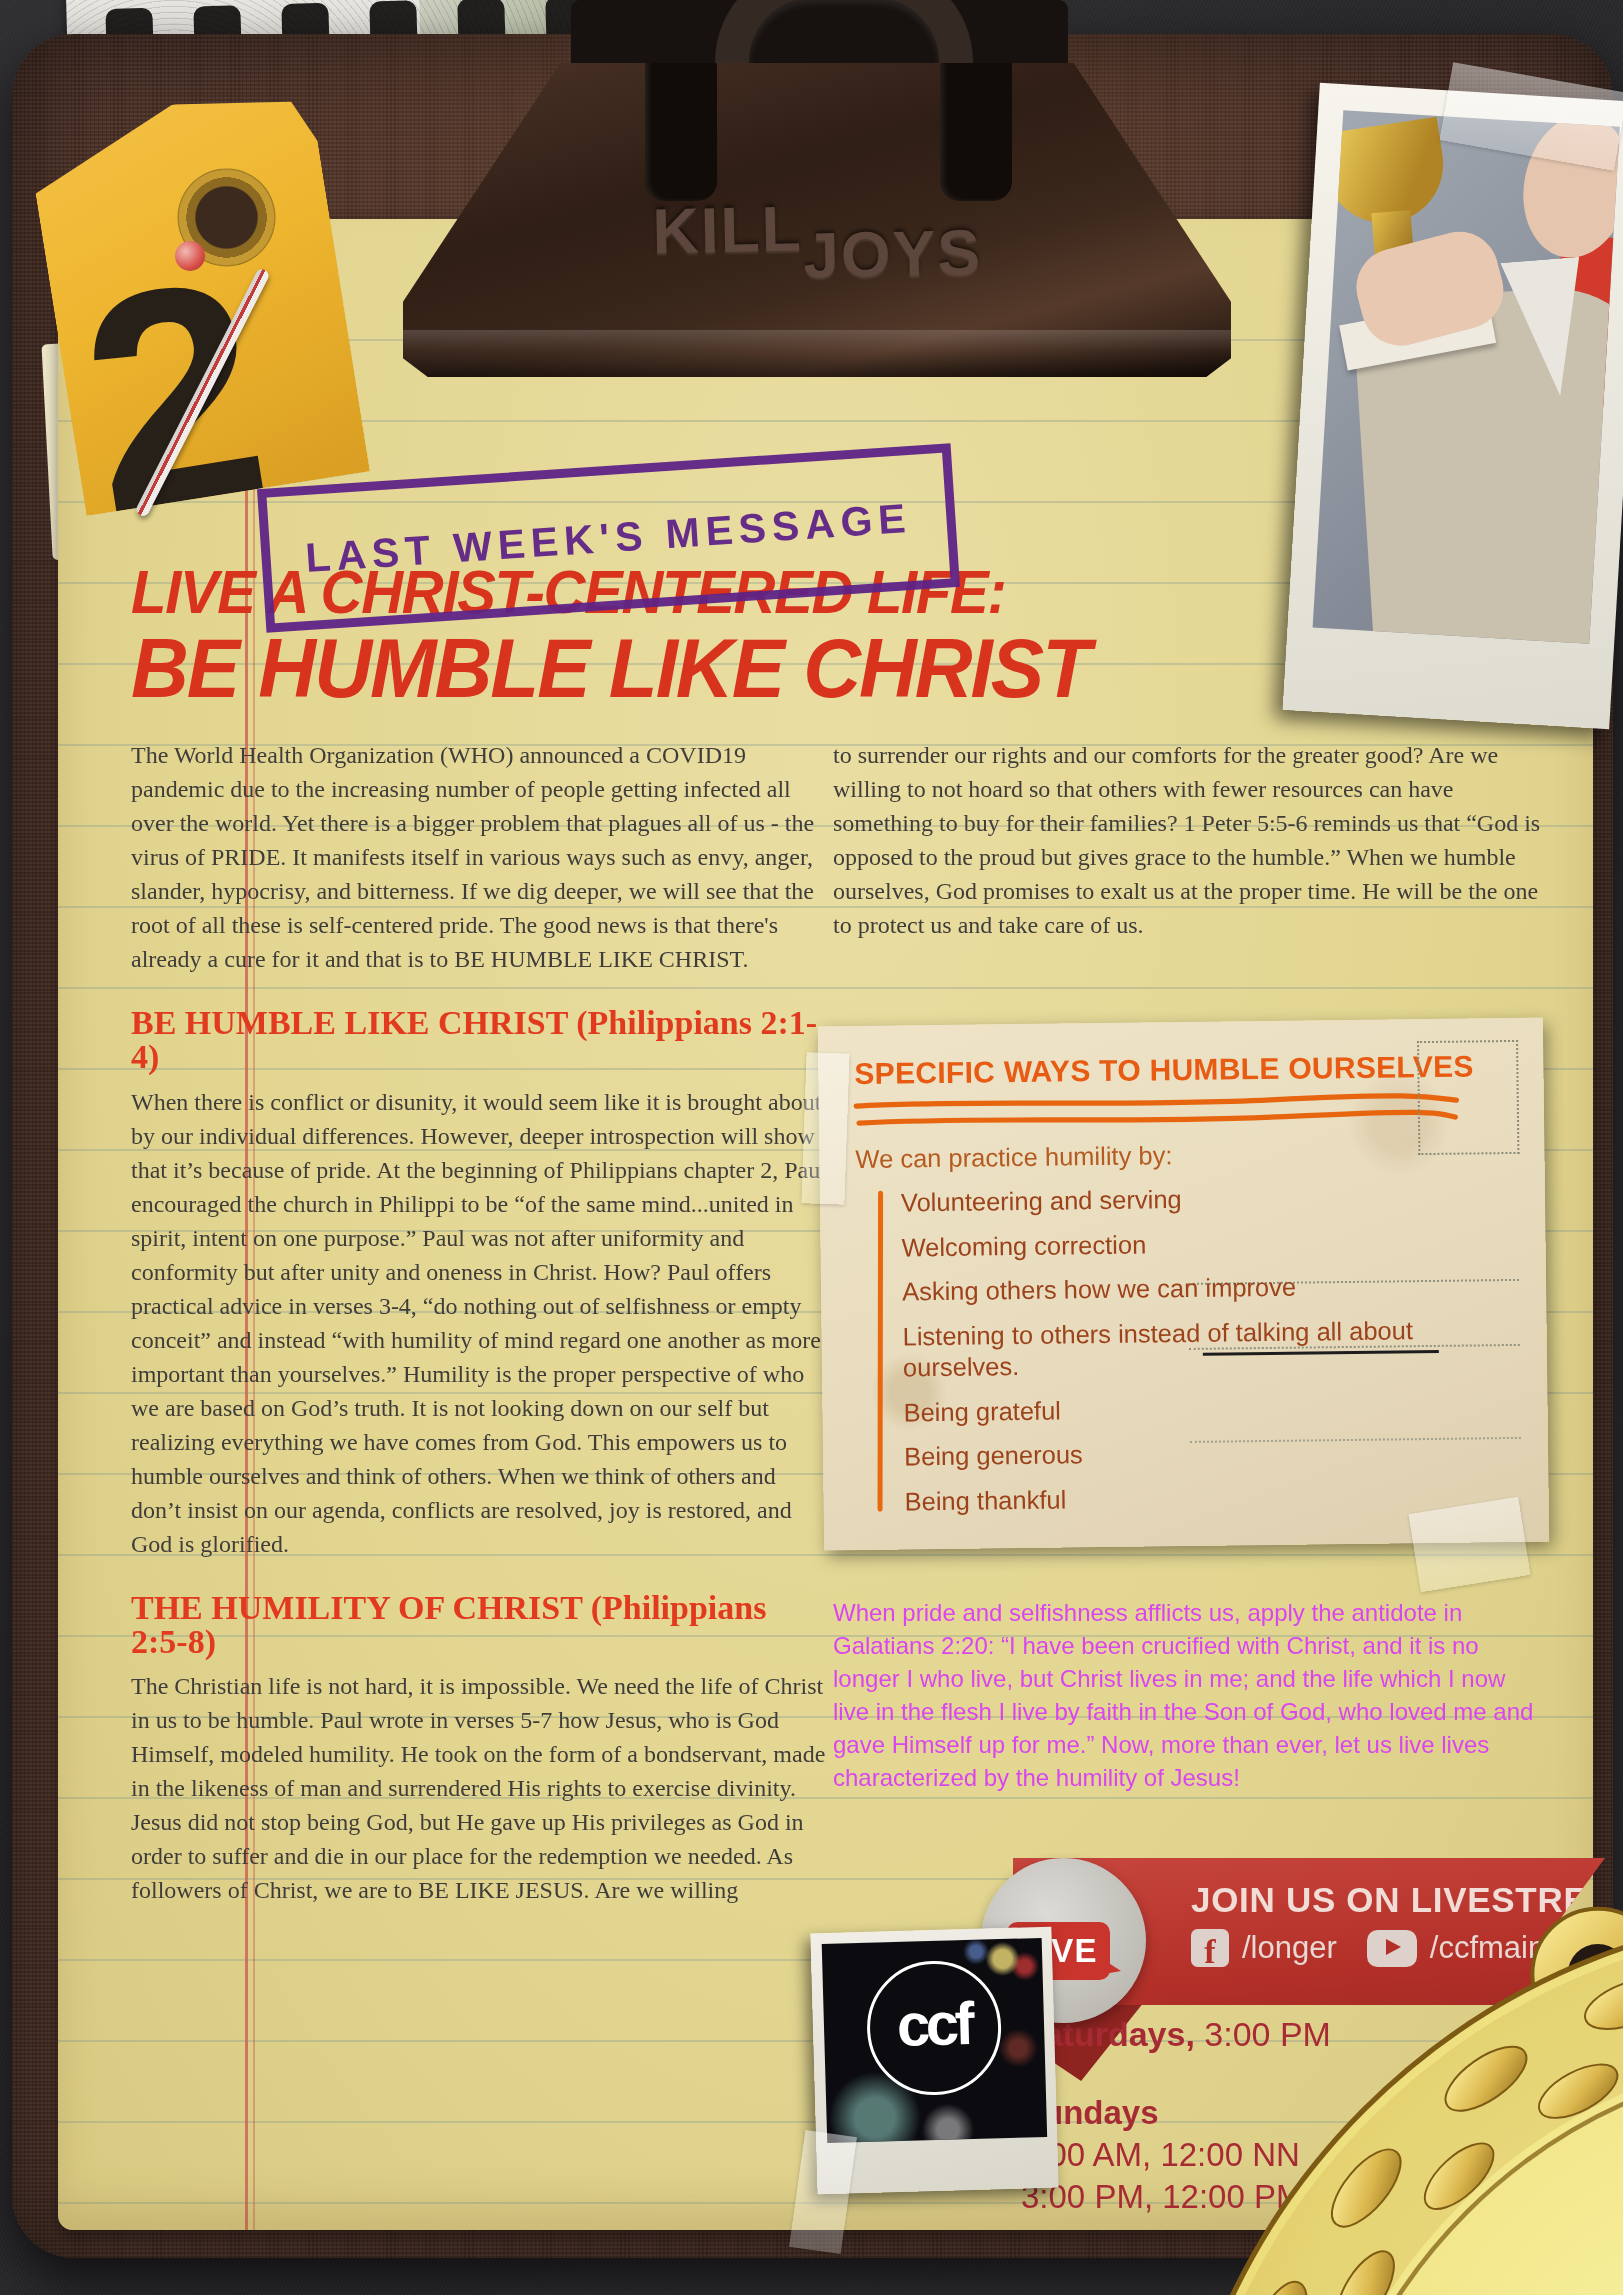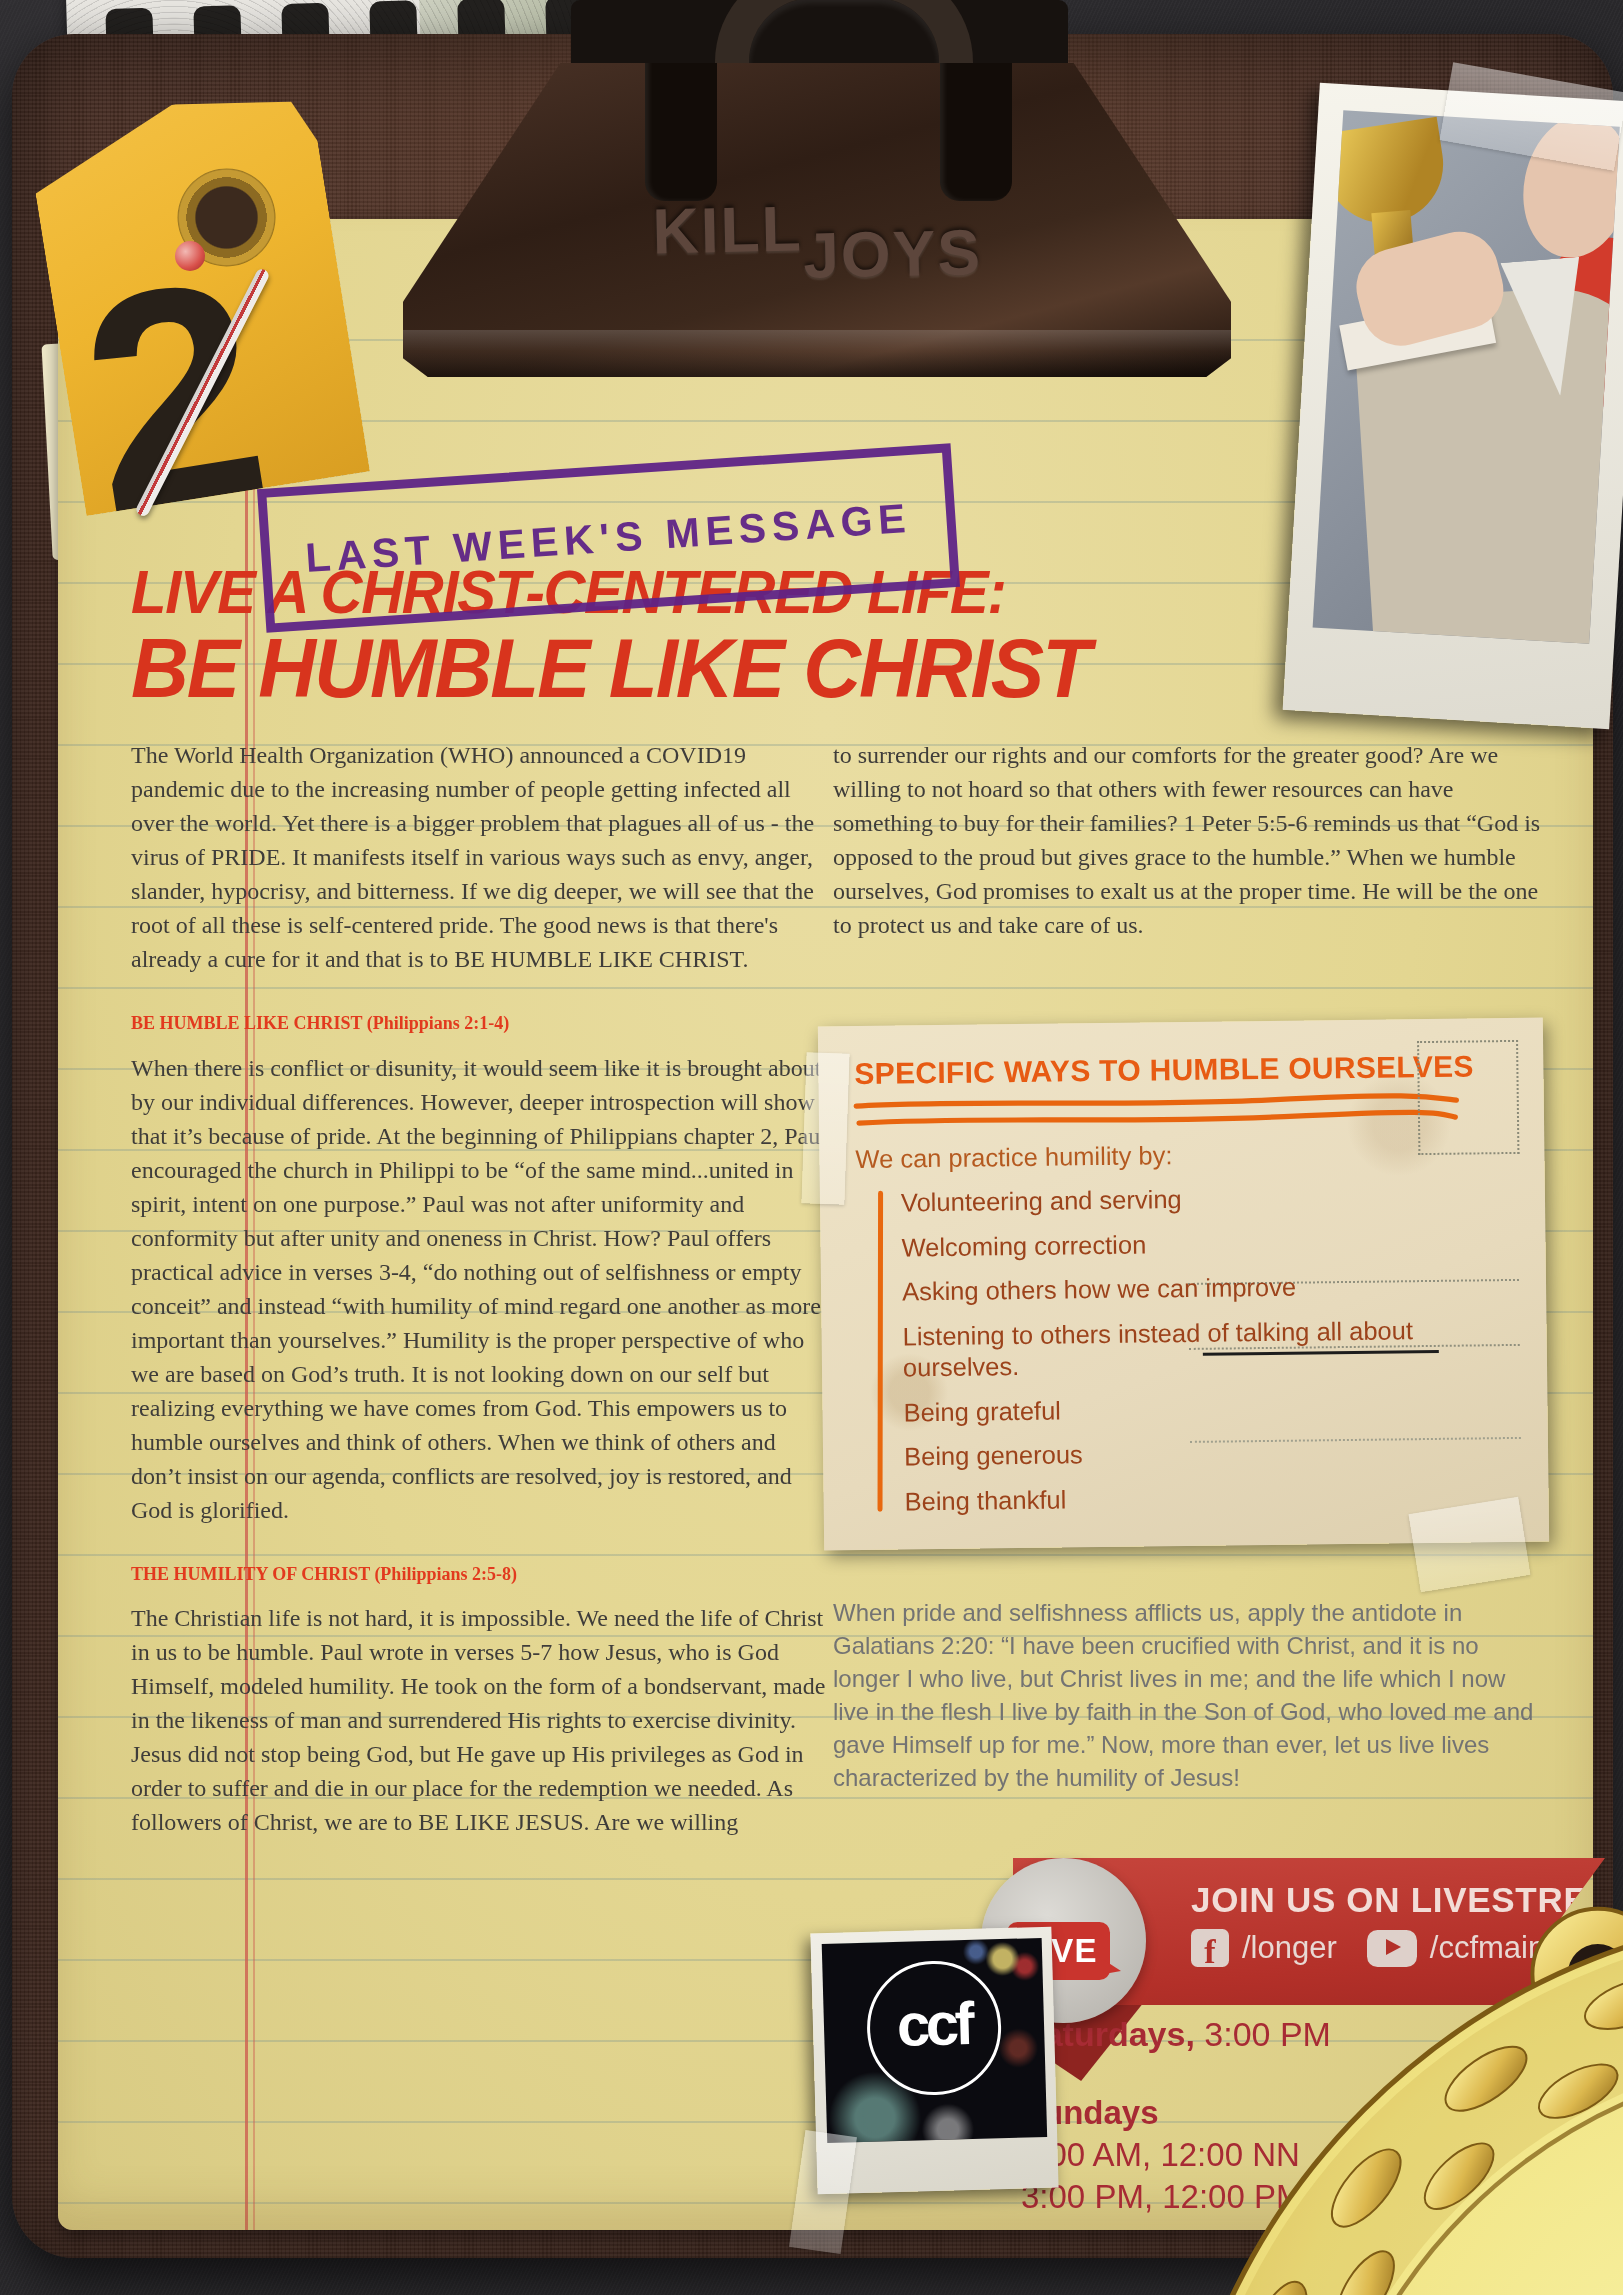--- a/index.html
+++ b/index.html
@@ -114,24 +114,24 @@
   
   #title1{left:131px;top:558px;z-index:4;font-size:58px;font-weight:bold;font-style:italic;
       color:#d8341d;letter-spacing:-1.3px;transform:scaleY(1.05);}
   #title2{left:131px;top:623px;z-index:4;font-size:80px;font-weight:bold;font-style:italic;
       color:#d8341d;letter-spacing:-2px;transform:scaleY(1.04);}
 
   
   .col{z-index:4;color:#3f3d3a;font-size:24px;line-height:34px;font-family:Liberation Serif, serif;}
   #col-left{left:131px;top:738px;width:697px;}
   #col-right{left:833px;top:738px;width:710px;}
-  .sec-head{color:#e23a1e;font-weight:bold;font-size:18px;margin:30px 0 10.5px 0;}
+  .sec-head{color:#e23a1e;font-weight:bold;font-size:34px;margin:30px 0 10.5px 0;}
   .col p{margin:0;}
 
-  #para5{left:833px;top:1596px;width:713px;z-index:4;color:#737373;font-size:24px;line-height:33px;}
+  #para5{left:833px;top:1596px;width:713px;z-index:4;color:#d946ef;font-size:24px;line-height:33px;}
 
   
   #card{left:821px;top:1022px;width:725px;height:524px;z-index:5;transform:rotate(-.7deg);
       background:
         radial-gradient(circle at 12% 70%,rgba(150,110,50,.18) 0 19.6px,transparent 39px),
         radial-gradient(circle at 80% 20%,rgba(140,100,50,.12) 0 26px,transparent 52px),
         linear-gradient(160deg,#efe4c8 0%,#e7dabc 60%,#ddcfae 100%);
       box-shadow:3.9px 6.5px 17px rgba(0,0,0,.4);}
   #card .title{position:absolute;left:36px;top:31px;font-size:30px;font-weight:bold;color:#e75b13;letter-spacing:0.3px;}
   #card svg.underline{position:absolute;left:33px;top:71px;}

